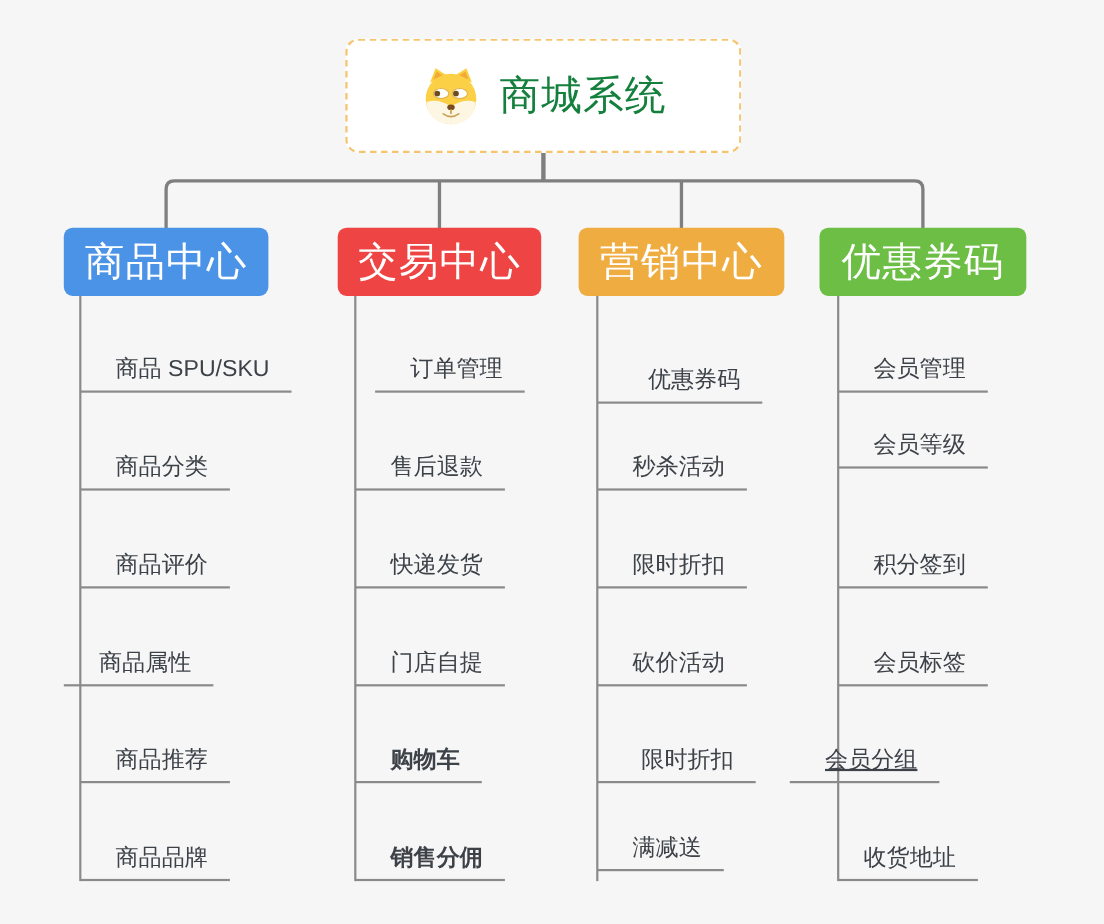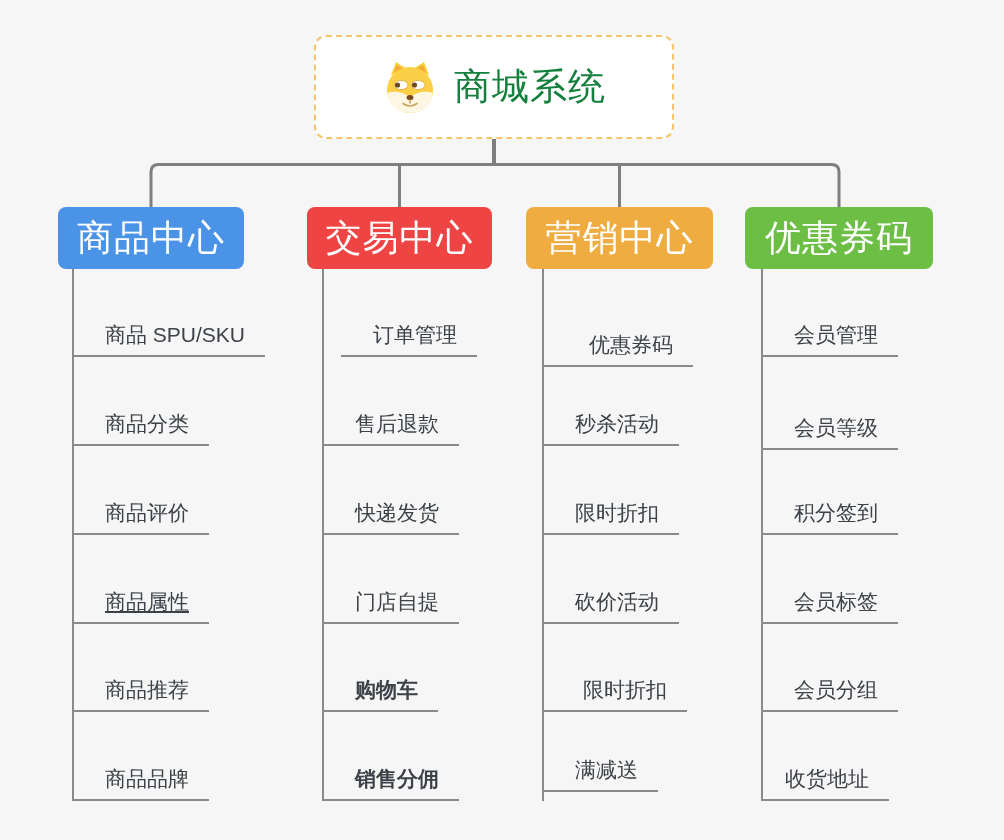--- a/index.html
+++ b/index.html
@@ -104,21 +104,21 @@
   </div>
 
   <div id="branches">
       <div class="branch-header" style="left: 58px; top: 207px; width: 186px; background: rgb(75, 147, 230);">
         <span class="branch-label">商品中心</span>
       </div>
       <div class="branch-spine" style="left: 72px; top: 269px; height: 532px;"></div>
       <div class="mm-item" style="left: 73px; top: 317px;">商品 SPU/SKU</div>
       <div class="mm-item" style="left: 73px; top: 406px;">商品分类</div>
       <div class="mm-item" style="left: 73px; top: 495px;">商品评价</div>
-      <div class="mm-item" style="left: 73px; top: 584px; text-decoration: underline;">商品属性</div>
+      <div class="mm-item" style="left: 58px; top: 584px;">商品属性</div>
       <div class="mm-item" style="left: 73px; top: 672px;">商品推荐</div>
       <div class="mm-item" style="left: 73px; top: 761px;">商品品牌</div>
       <div class="branch-header" style="left: 307px; top: 207px; width: 185px; background: #ef4444;">
         <span class="branch-label">交易中心</span>
       </div>
       <div class="branch-spine" style="left: 322px; top: 269px; height: 532px;"></div>
       <div class="mm-item" style="left: 341px; top: 317px;">订单管理</div>
       <div class="mm-item" style="left: 323px; top: 406px;">售后退款</div>
       <div class="mm-item" style="left: 323px; top: 495px;">快递发货</div>
       <div class="mm-item" style="left: 323px; top: 584px;">门店自提</div>
@@ -132,20 +132,20 @@
       <div class="mm-item" style="left: 543px; top: 406px;">秒杀活动</div>
       <div class="mm-item" style="left: 543px; top: 495px;">限时折扣</div>
       <div class="mm-item" style="left: 543px; top: 584px;">砍价活动</div>
       <div class="mm-item" style="left: 543px; top: 672px; padding-left: 40px;">限时折扣</div>
       <div class="mm-item" style="left: 543px; top: 752px;">满减送</div>
       <div class="branch-header" style="left: 745px; top: 207px; width: 188px; background: rgb(108, 190, 69);">
         <span class="branch-label">优惠券码</span>
       </div>
       <div class="branch-spine" style="left: 761px; top: 269px; height: 532px;"></div>
       <div class="mm-item" style="left: 762px; top: 317px;">会员管理</div>
-      <div class="mm-item" style="left: 762px; top: 410px;">会员等级</div>
+      <div class="mm-item" style="left: 762px; top: 386px;">会员等级</div>
       <div class="mm-item" style="left: 762px; top: 495px;">积分签到</div>
       <div class="mm-item" style="left: 762px; top: 584px;">会员标签</div>
-      <div class="mm-item" style="left: 762px; top: 672px;">会员分组</div>
+      <div class="mm-item" style="left: 718px; top: 672px; text-decoration: underline;">会员分组</div>
       <div class="mm-item" style="left: 762px; top: 761px; padding-left: 23px;">收货地址</div>
     </div>
 
 </div>
 
 </body></html>

